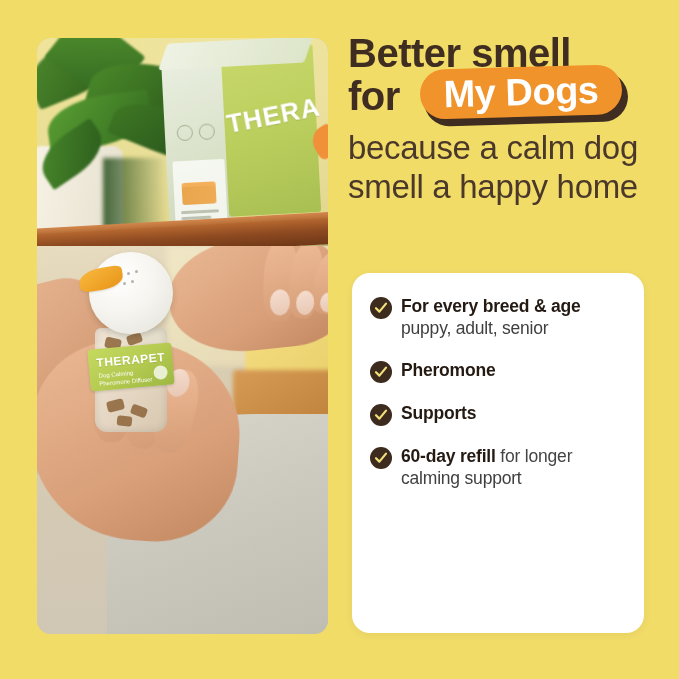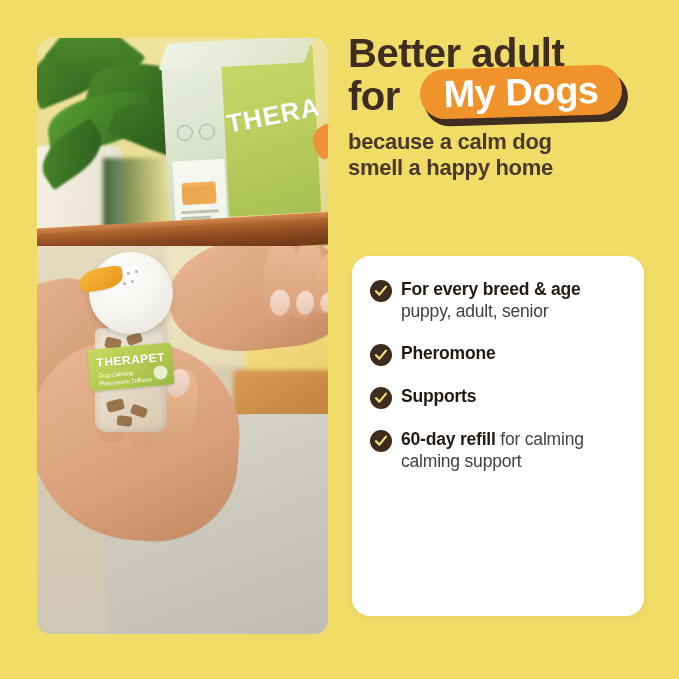--- a/index.html
+++ b/index.html
@@ -459,31 +459,31 @@
     letter-spacing: -0.5px;
     line-height: 1;
   }
   .hl-row.r3 {
     margin-top: 8px;
   }
 
   .subhead {
     margin: 10px 0 0 0;
     color: #4A382A;
-    font-size: 22px;
+    font-size: 33px;
     line-height: 1.18;
-    font-weight: 700;
+    font-weight: 400;
     letter-spacing: -0.3px;
   }
 
   
   .card {
     position: absolute;
     left: 352px;
-    top: 256px;
+    top: 273px;
     width: 292px;
     height: 360px;
     background: #ffffff;
     border-radius: 18px;
     box-shadow: 0 2px 8px rgba(0,0,0,0.06);
     padding: 22px 18px 0 18px;
     box-sizing: border-box;
   }
   .benefit {
     display: flex;
@@ -620,21 +620,21 @@
         <div class="finger-u" style="left:92px;top:14px;width:40px;height:92px;transform:rotate(2deg);"></div>
         <div class="finger-u" style="left:124px;top:24px;width:38px;height:84px;transform:rotate(10deg);"></div>
         <div class="nail" style="left:60px;top:10px;width:24px;height:30px;transform:rotate(-6deg);"></div>
         <div class="nail" style="left:132px;top:24px;width:22px;height:28px;transform:rotate(12deg);"></div>
       </div>
     </div>
   </div>
 
   <div class="right">
     <h1 class="headline">
-      <span class="hl-row r1">Better adult</span>
+      <span class="hl-row r1">Better smell</span>
       <span class="hl-row r2">
         <span class="hl-for">for</span>
         <span class="pill-wrap">
           <span class="pill-shadow"></span>
           <span class="pill">
             <span class="pill-text">My Dogs</span>
           </span>
         </span>
       </span>
     </h1>
@@ -682,19 +682,19 @@
       </span>
     </div>
 
     <div class="benefit">
       <span class="check">
         <svg width="14" height="14" viewBox="0 0 14 14">
             <path d="M2 7.2 L5.4 10.6 L12 2.6" fill="none" stroke="#F2E07A" stroke-width="2.2" stroke-linecap="round" stroke-linejoin="round"></path>
           </svg>
       </span>
       <span class="benefit-text">
-        <span class="b">60-day refill</span><span> for calming</span>
+        <span class="b">60-day refill</span><span> for longer</span>
         <span class="benefit-sub">calming support</span>
       </span>
     </div>
 
   </div>
 </div>
 
 </body></html>

